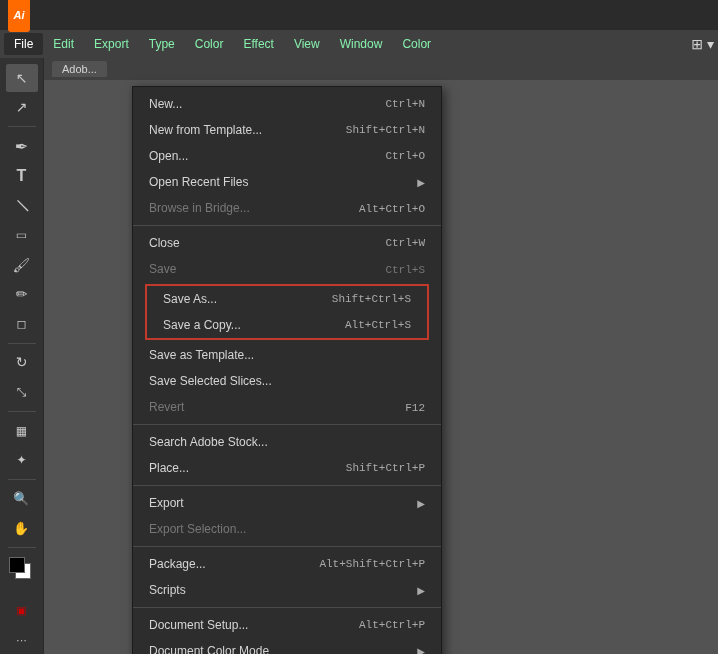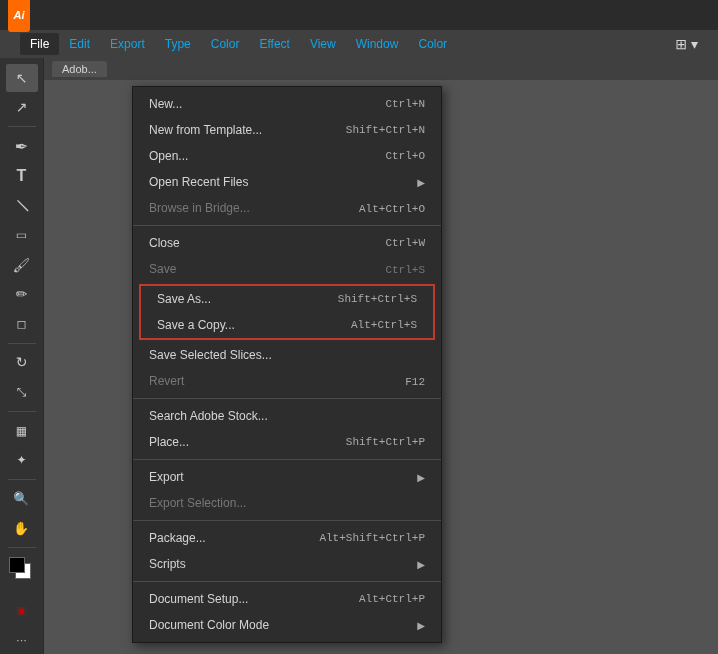--- a/index.html
+++ b/index.html
@@ -35,25 +35,25 @@
       font-weight: bold;
       font-style: italic;
     }
 
     
     .menu-bar {
       height: 28px;
       background: #404040;
       display: flex;
       align-items: center;
-      padding: 0 20px;
+      padding: 0 4px;
     }
     .menu-item {
       padding: 4px 10px;
-      color: #0ea5e9;
+      color: #86efac;
       cursor: pointer;
       font-size: 12px;
       border-radius: 2px;
       white-space: nowrap;
     }
     .menu-item.active {
       background: #2d2d2d;
       color: white;
     }
     .menu-bar-right {
@@ -190,21 +190,21 @@
       font-size: 11px;
       margin-left: 20px;
       font-family: Liberation Mono, monospace;
     }
     .item-arrow {
       color: #aaa;
       font-size: 10px;
     }
     .highlighted-group {
       border: 2px solid #c0392b;
-      margin: 2px 6px;
+      margin: 2px 12px;
     }
     .highlighted-group .dropdown-item {
       border: none;
       margin: 0;
     }
   </style>
 </head>
 <body>
 
 <div class="title-bar">
@@ -303,20 +303,23 @@
           <span>Save As...</span>
           <span class="item-shortcut">Shift+Ctrl+S</span>
         </div>
         <div class="dropdown-item">
           <span>Save a Copy...</span>
           <span class="item-shortcut">Alt+Ctrl+S</span>
         </div>
       </div>
 
       <div class="dropdown-item">
+        <span>Save as Template...</span>
+      </div>
+      <div class="dropdown-item">
         <span>Save Selected Slices...</span>
       </div>
       <div class="dropdown-item disabled">
         <span>Revert</span>
         <span class="item-shortcut">F12</span>
       </div>
 
       <div class="menu-section-divider"></div>
 
       <div class="dropdown-item">

